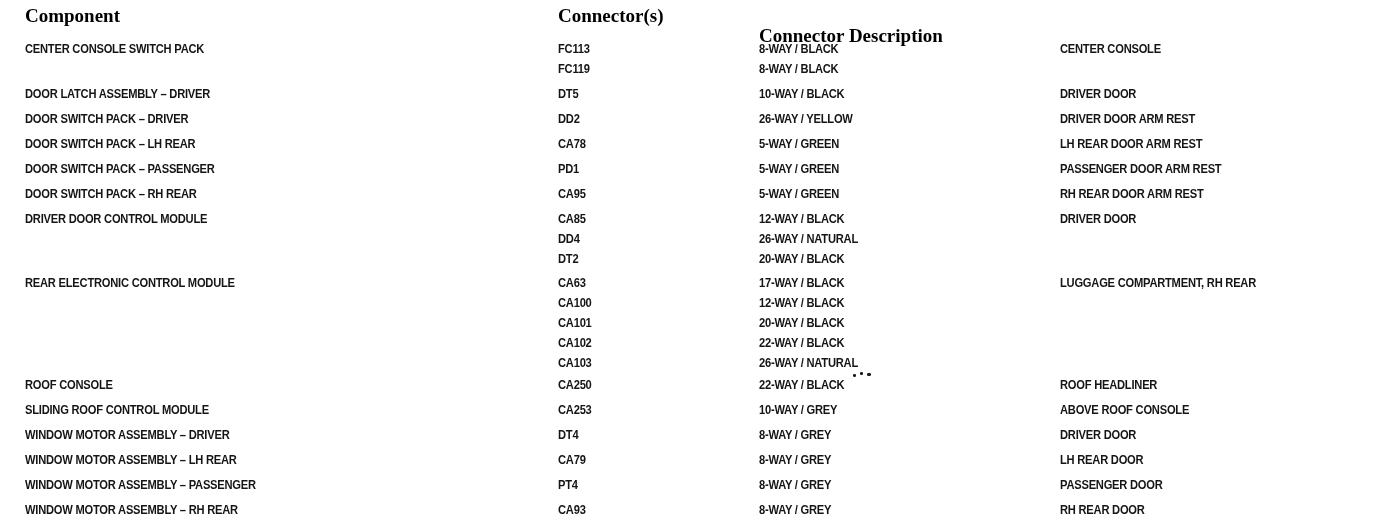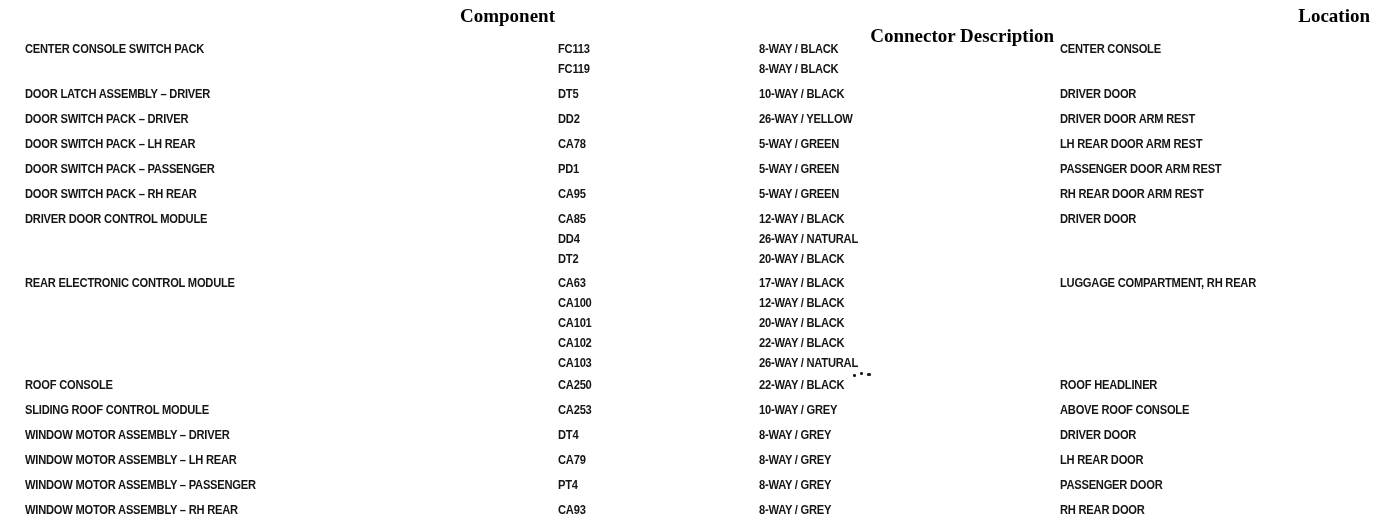--- a/index.html
+++ b/index.html
@@ -42,21 +42,20 @@
   .header-cell {
     position: absolute;
     top: 0;
     font-family: "Liberation Serif", serif;
     font-weight: bold;
     font-size: 19px;
     line-height: 24px;
     letter-spacing: 0px;
     white-space: nowrap;
     color: #000;
-    text-align: right;
   }
 
   
   .line {
     position: absolute;
     font-family: "Liberation Sans", sans-serif;
     font-weight: bold;
     font-size: 12px;
     line-height: 14px;
     letter-spacing: -0.25px;
@@ -73,22 +72,22 @@
     border-radius: 40%;
   }
 </style>
 </head>
 <body>
 
 <div id="sheet">
 
   <div class="header-row">
     <div class="header-cell col-component">Component</div>
+    <div class="header-cell col-connector">Connector(s)</div>
     <div class="header-cell col-descr">Connector Description</div>
-    <div class="header-cell col-location">Location</div>
   </div>
 
   <div id="rows-layer">
       <div style="position: absolute; left: 0px; top: 0px;">
         <div class="line" style="left: 25px; top: 42px;">CENTER CONSOLE SWITCH PACK</div>
         <div class="line" style="left: 558px; top: 42px;">FC113</div>
         <div class="line" style="left: 558px; top: 62px;">FC119</div>
         <div class="line" style="left: 759px; top: 42px;">8-WAY / BLACK</div>
         <div class="line" style="left: 759px; top: 62px;">8-WAY / BLACK</div>
         <div class="line" style="left: 1060px; top: 42px;">CENTER CONSOLE</div>

